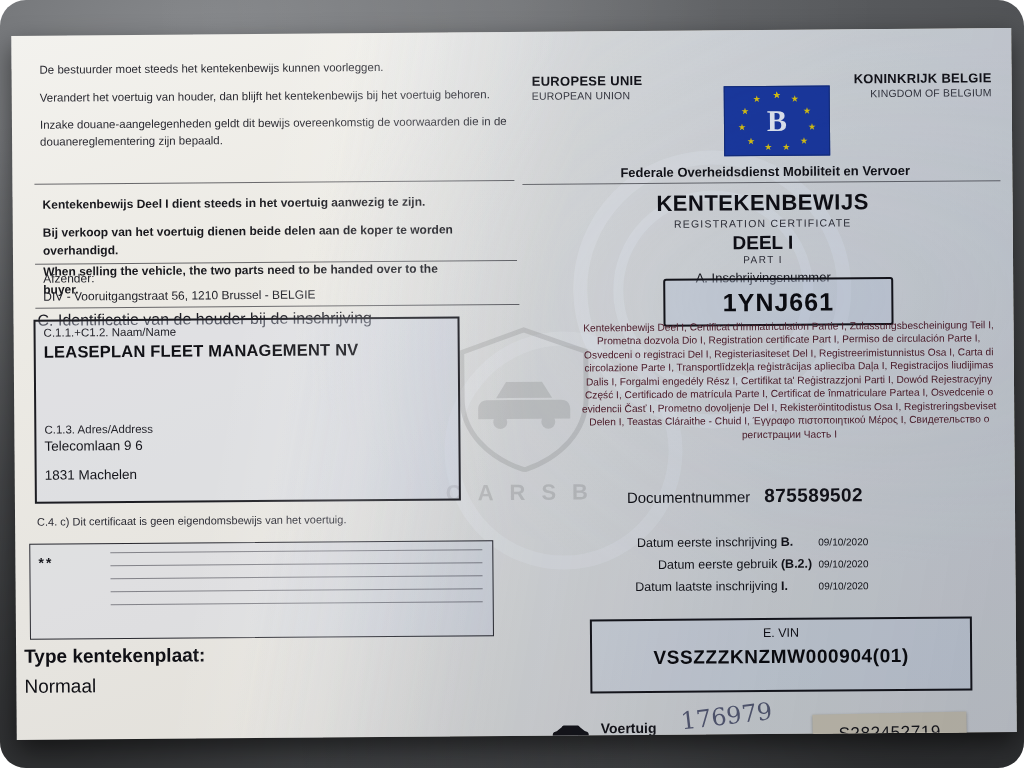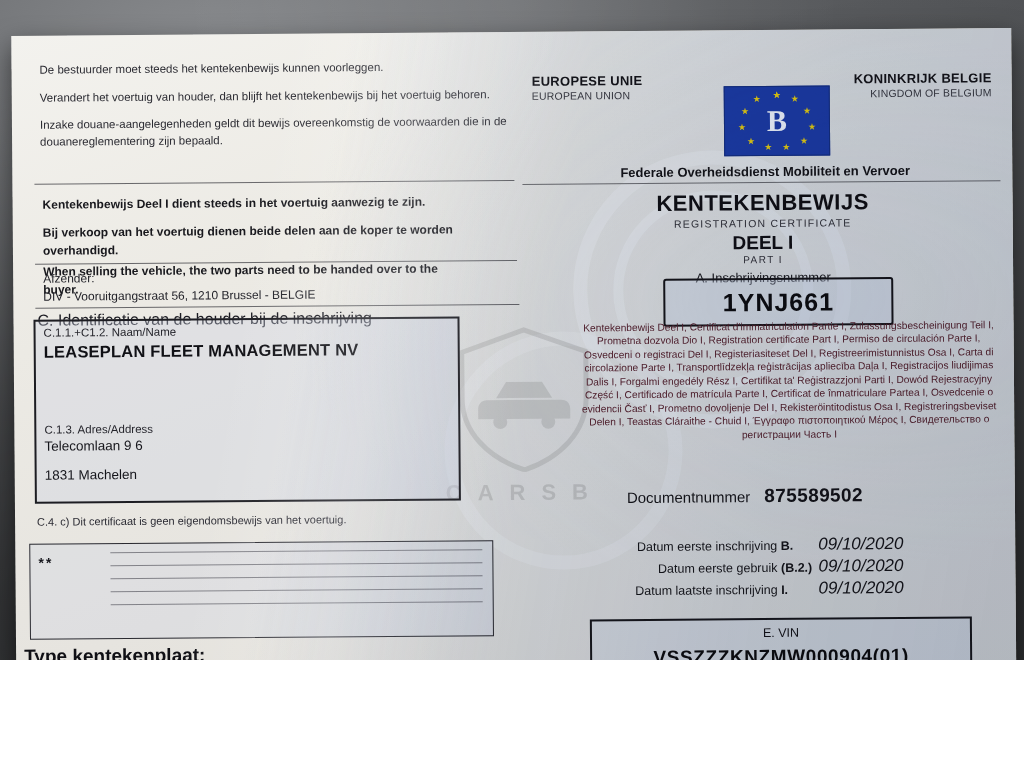--- a/index.html
+++ b/index.html
@@ -6,26 +6,27 @@
     margin: 0;
     padding: 0;
     width: 1024px;
     height: 768px;
     overflow: hidden;
     font-family: "Liberation Sans", sans-serif;
   }
   #scene {
     position: relative;
     width: 1024px;
-    height: 660px;
+    height: 768px;
     background: #6d6f72;
     background-image:
       radial-gradient(ellipse at 20% 10%, #8a8c8f 0%, #5c5e61 45%, #45474a 100%),
       repeating-linear-gradient(115deg, rgba(255,255,255,0.035) 0px, rgba(255,255,255,0.035) 2px, rgba(0,0,0,0.03) 2px, rgba(0,0,0,0.03) 5px);
     overflow: hidden;
+    border-radius: 26px;
   }
   
   #scene::before {
     content: "";
     position: absolute;
     inset: 0;
     background:
       radial-gradient(circle at 90% 90%, rgba(0,0,0,0.45), rgba(0,0,0,0) 55%),
       radial-gradient(circle at 5% 95%, rgba(0,0,0,0.45), rgba(0,0,0,0) 50%),
       radial-gradient(circle at 50% 0%, rgba(255,255,255,0.08), rgba(0,0,0,0) 40%);
@@ -296,21 +297,21 @@
 
   .date-row {
     position: absolute;
     left: 566px;
     width: 420px;
     font-size: 12.5px;
     color: #15151b;
   }
   .date-row .lab { display: inline-block; width: 196px; text-align: right; }
   .date-row .code { display: inline-block; width: 34px; font-weight: bold; }
-  .date-row .val { display: inline-block; font-size: 17px; font-style: italic; }
+  .date-row .val { display: inline-block; font-size: 10px; }
 
   #vin-box {
     position: absolute;
     left: 574px;
     top: 588px;
     width: 378px;
     height: 70px;
     border: 2px solid #17171d;
     background: rgba(205,214,230,0.3);
   }

